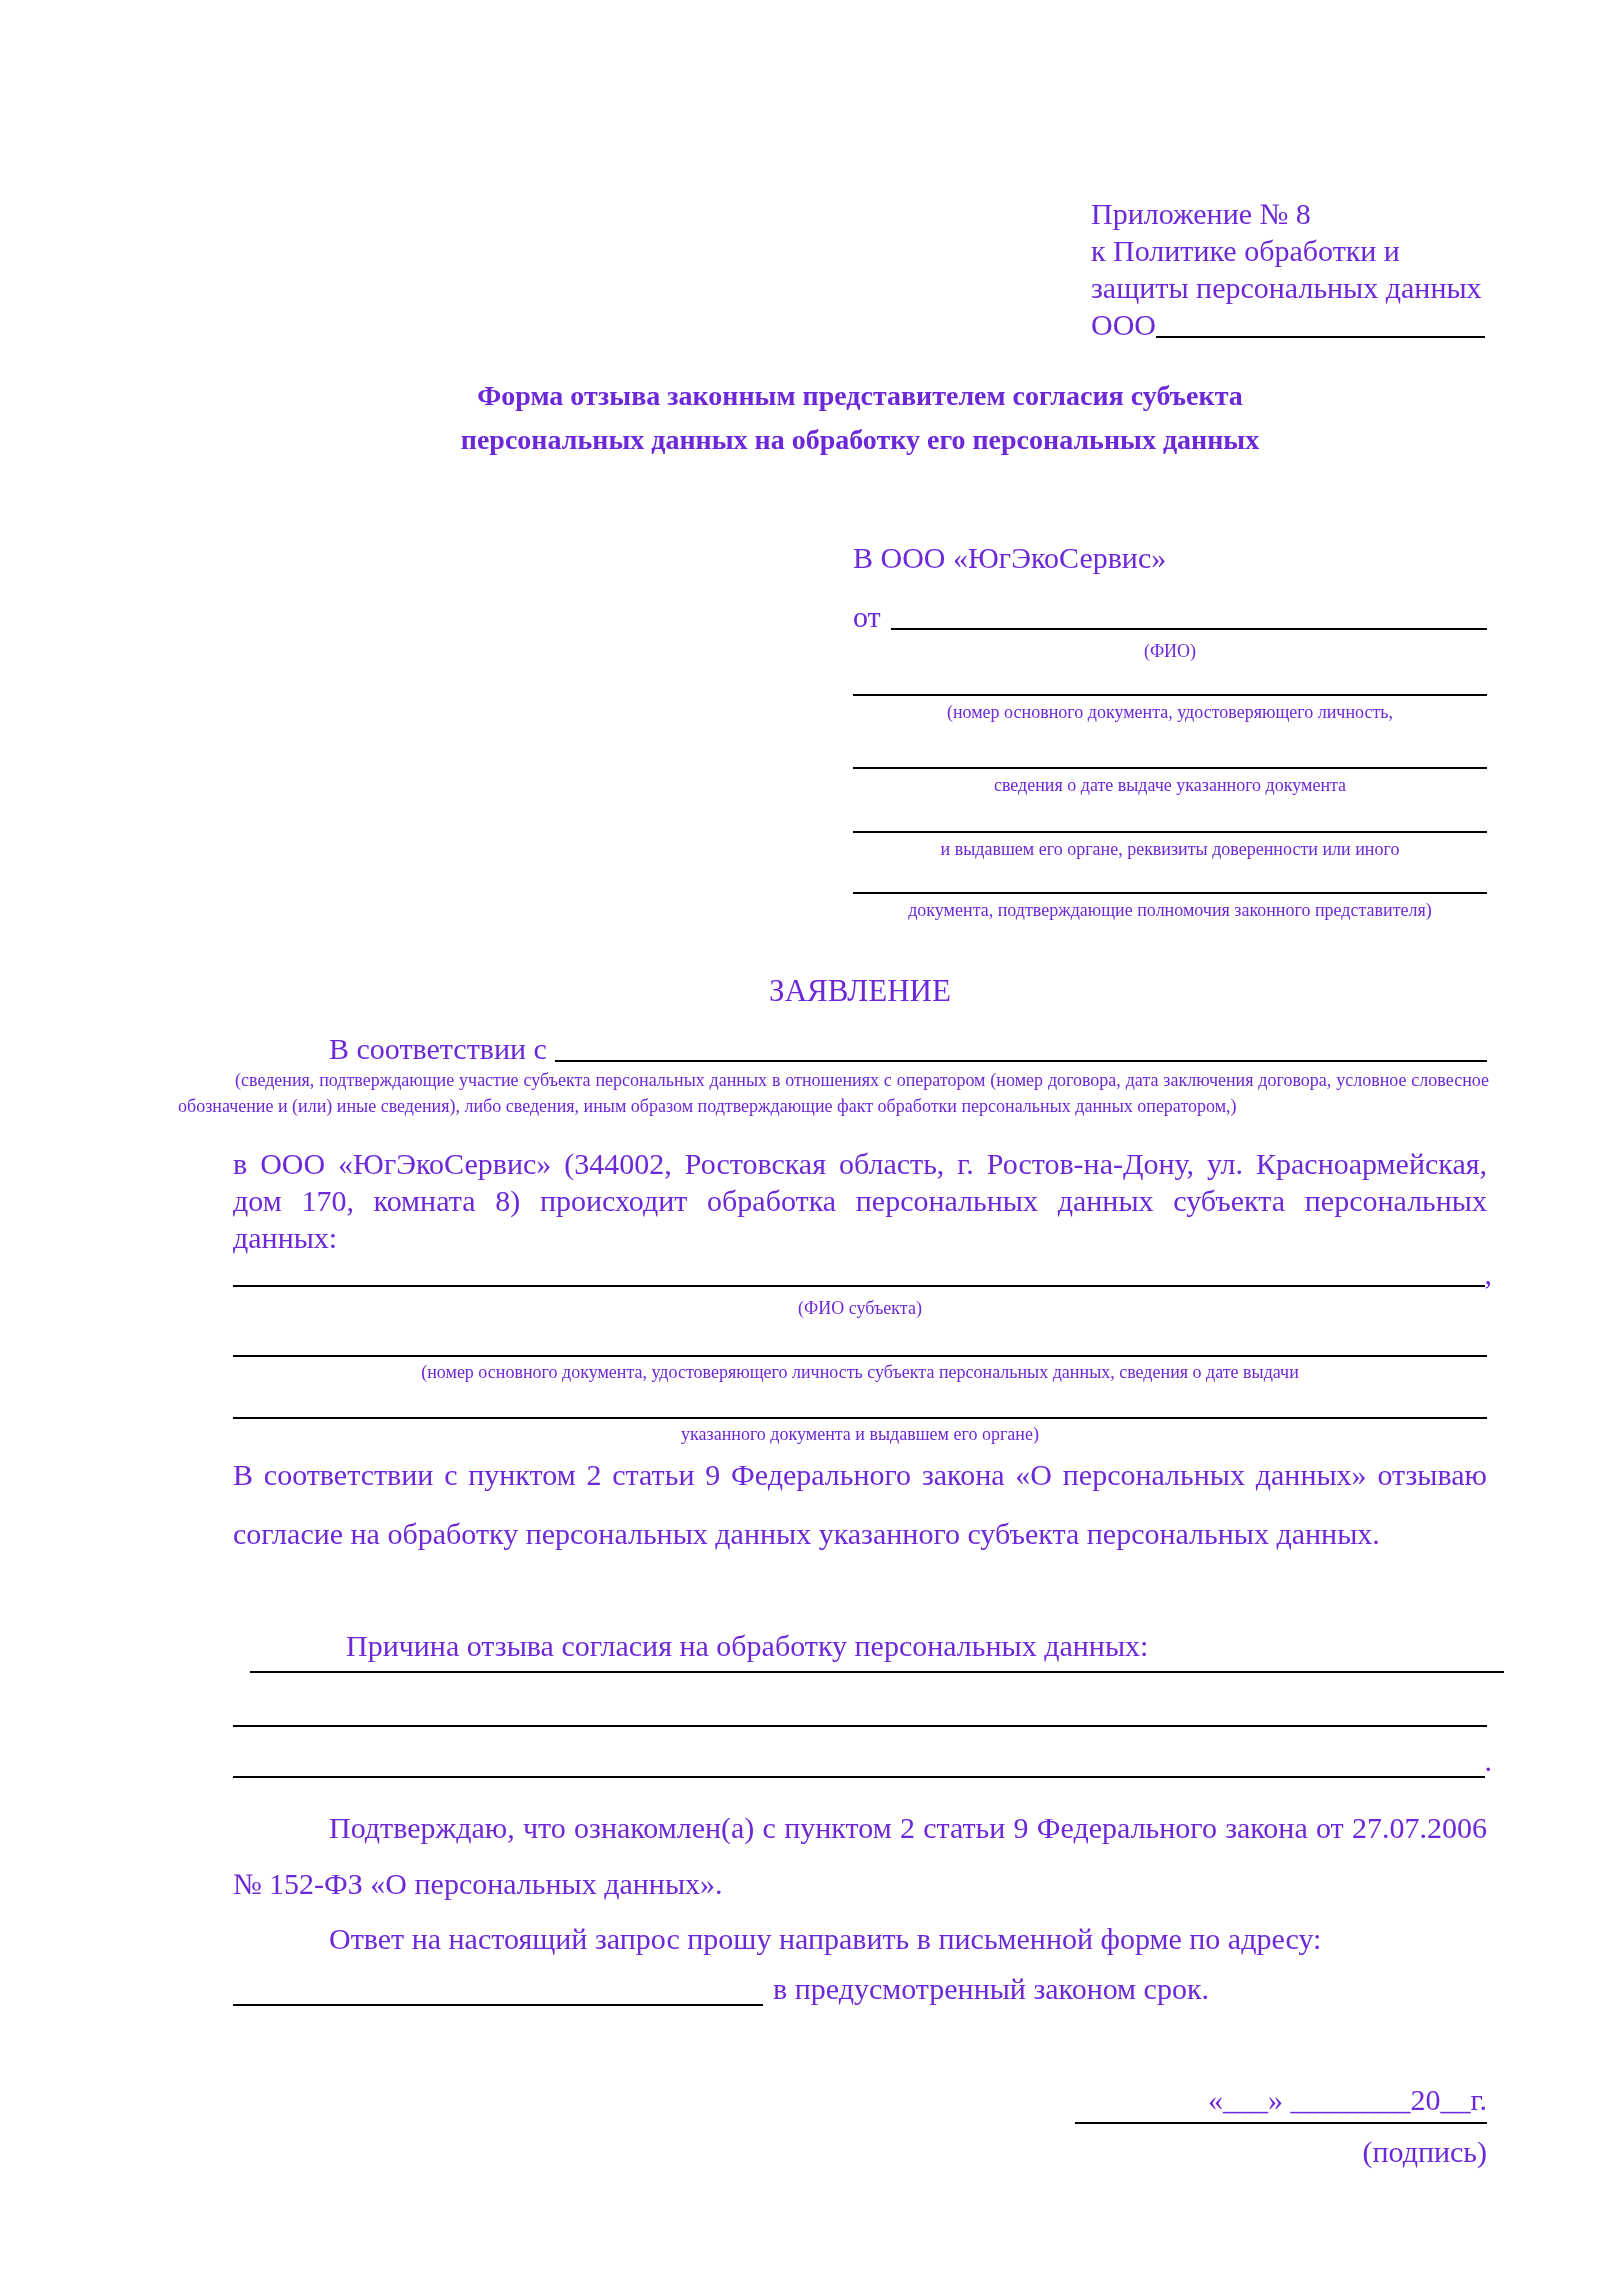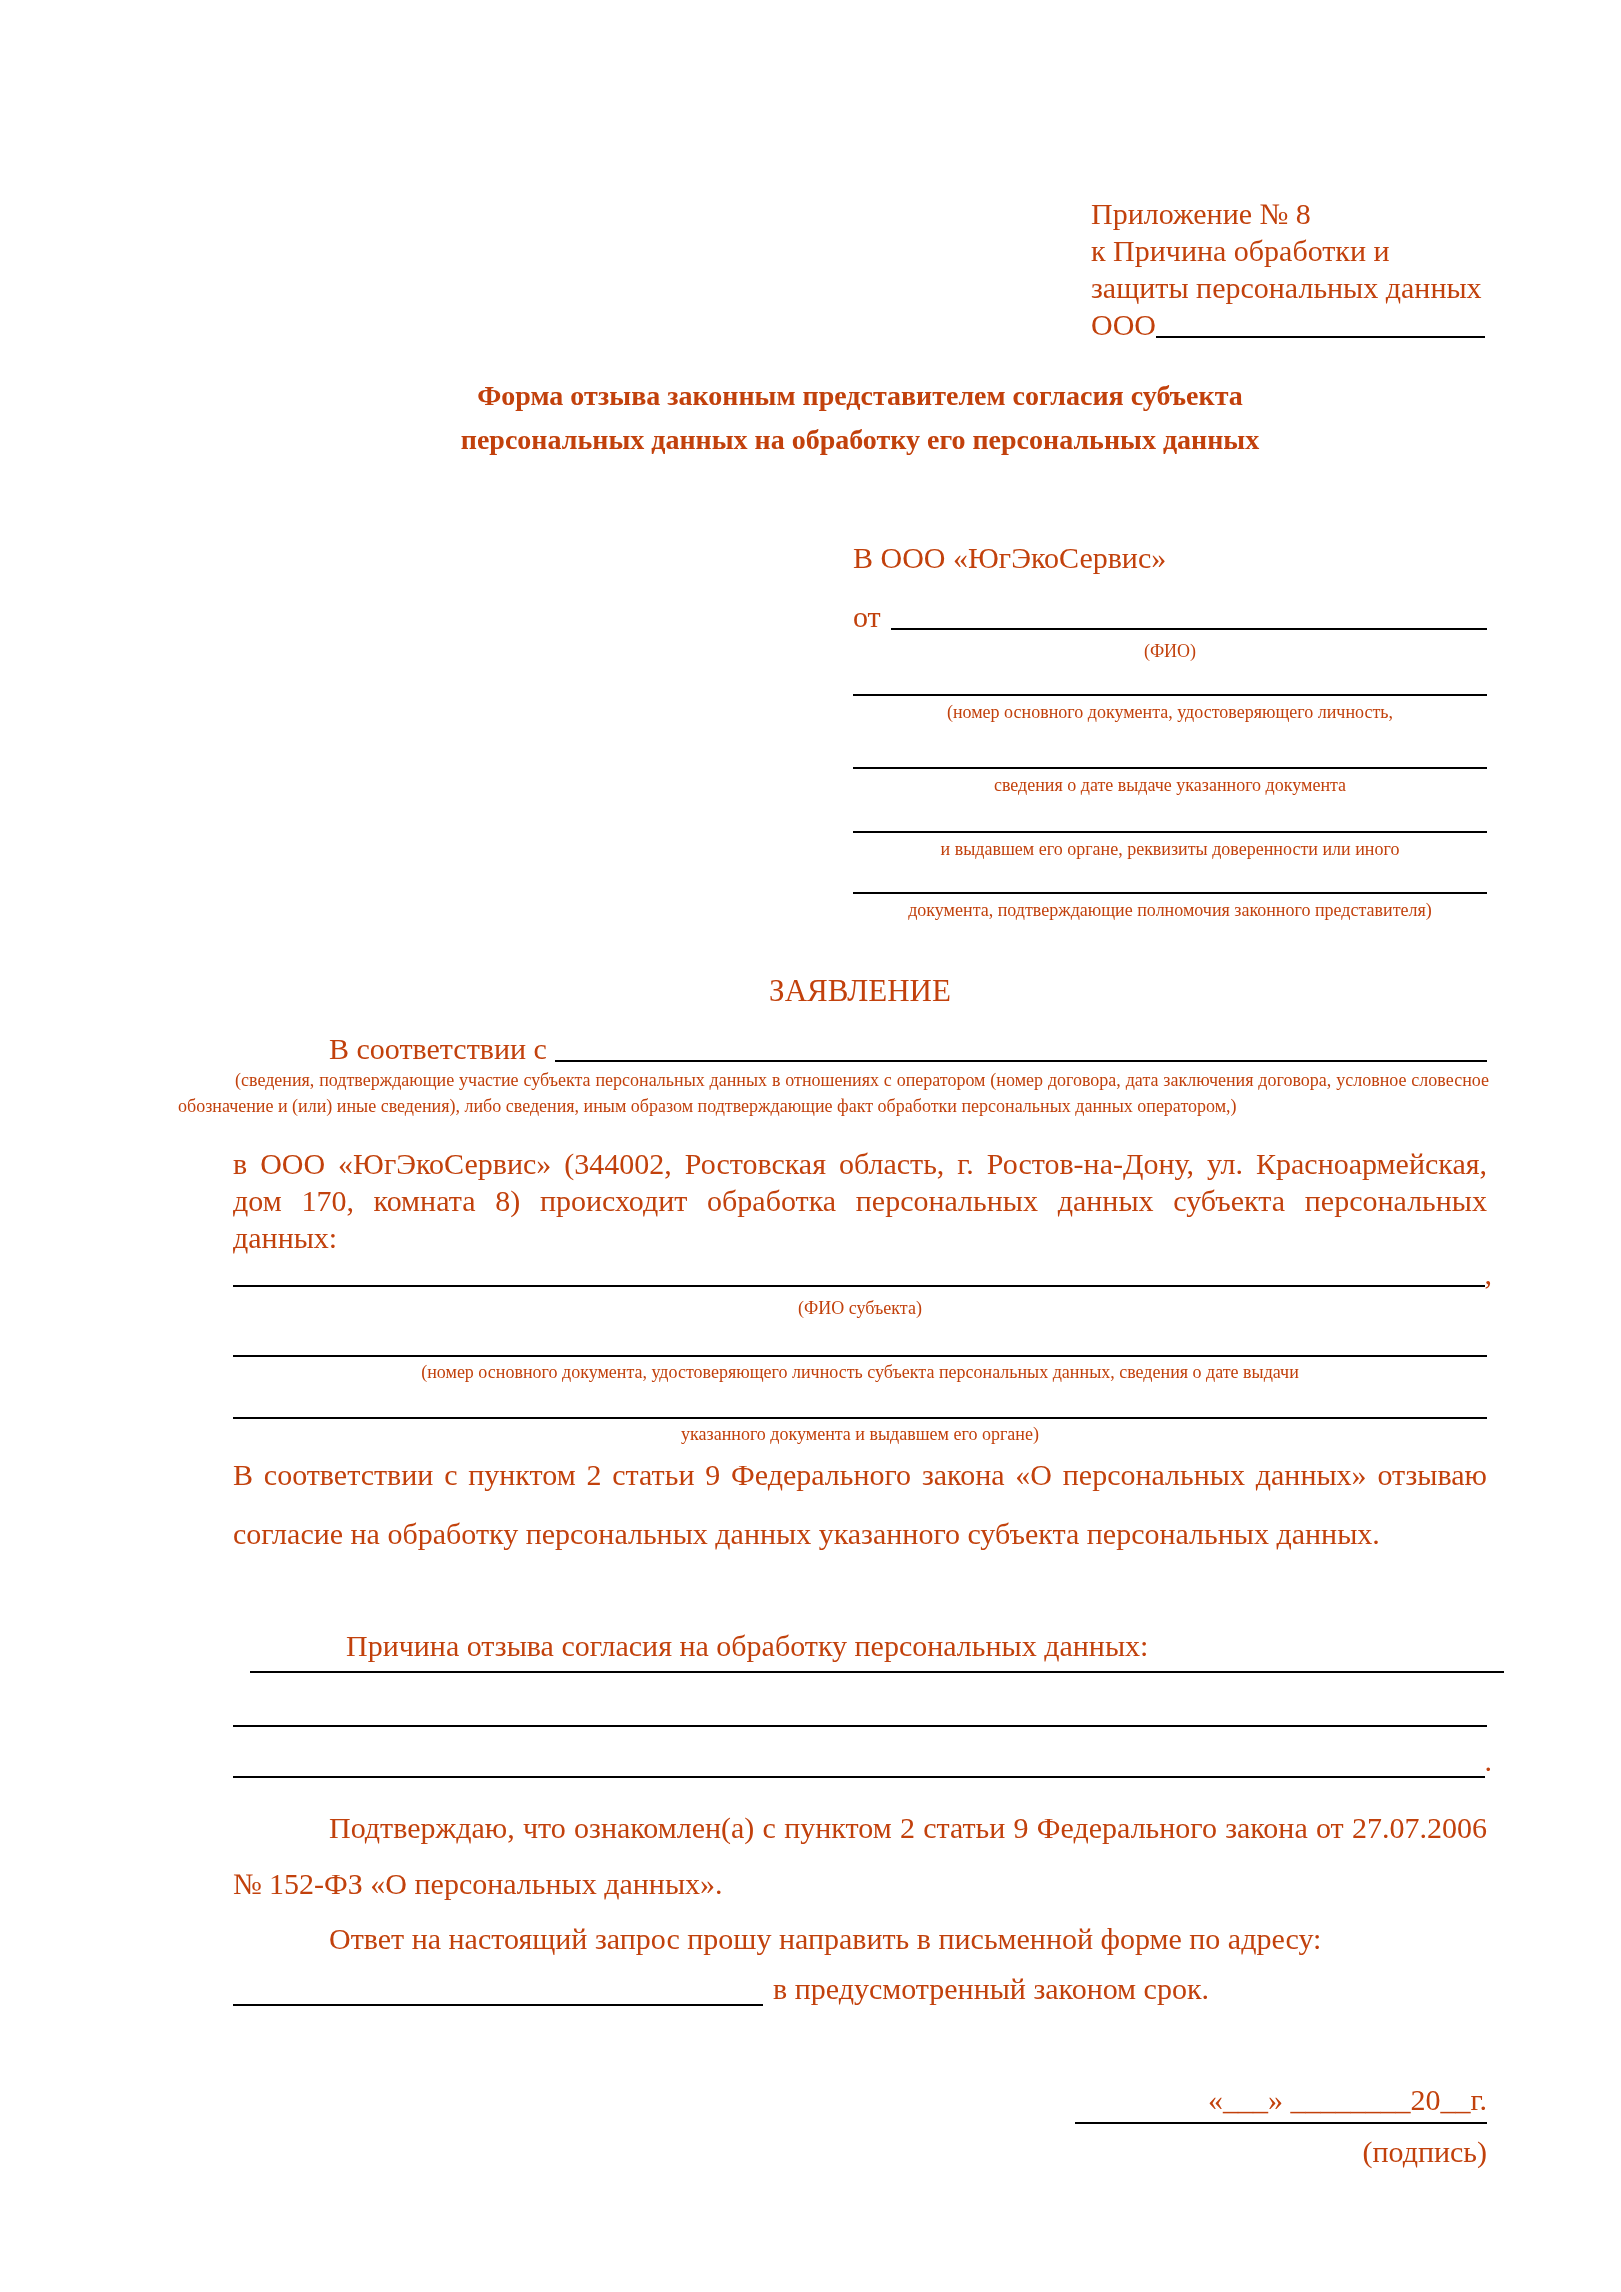--- a/index.html
+++ b/index.html
@@ -1,20 +1,20 @@
 <!DOCTYPE html>
 <html><head>
 <meta charset="utf-8">
 <style>
   html,body{margin:0;padding:0;background:#888;}
   .page{
     position:relative;
     width:1621px;height:2293px;
     background:#ffffff;
-    color:#c2410c;
+    color:#6d28d9;
     font-family:"Liberation Serif","DejaVu Serif",serif;
     font-size:30px;
     overflow:hidden;
   }
   .abs{position:absolute;}
   .small{font-size:18px;line-height:25.5px;}
   .center{text-align:center;}
   .justify{text-align:justify;}
   .fill{flex:1;border-bottom:2.9px solid #000;margin-bottom:4.9px;}
   .blank{border-bottom:2.9px solid #000;}
@@ -73,21 +73,21 @@
   #footer-row .sig-fill{width:412px;border-bottom:2.9px solid #000;margin-bottom:5.9px;}
   #footer-row .sig-cap{white-space:nowrap;line-height:44px;}
 </style>
 </head>
 <body>
 
 <div class="page">
 
   <div class="abs" id="appendix">
     <div>Приложение № 8</div>
-    <div>к Причина обработки и</div>
+    <div>к Политике обработки и</div>
     <div>защиты персональных данных</div>
     <div class="ooo-row">
       <span>ООО</span>
       <div class="fill"></div>
     </div>
   </div>
 
   <div class="abs" id="title">
     <div>Форма отзыва законным представителем согласия субъекта</div>
     <div>персональных данных на обработку его персональных данных</div>

